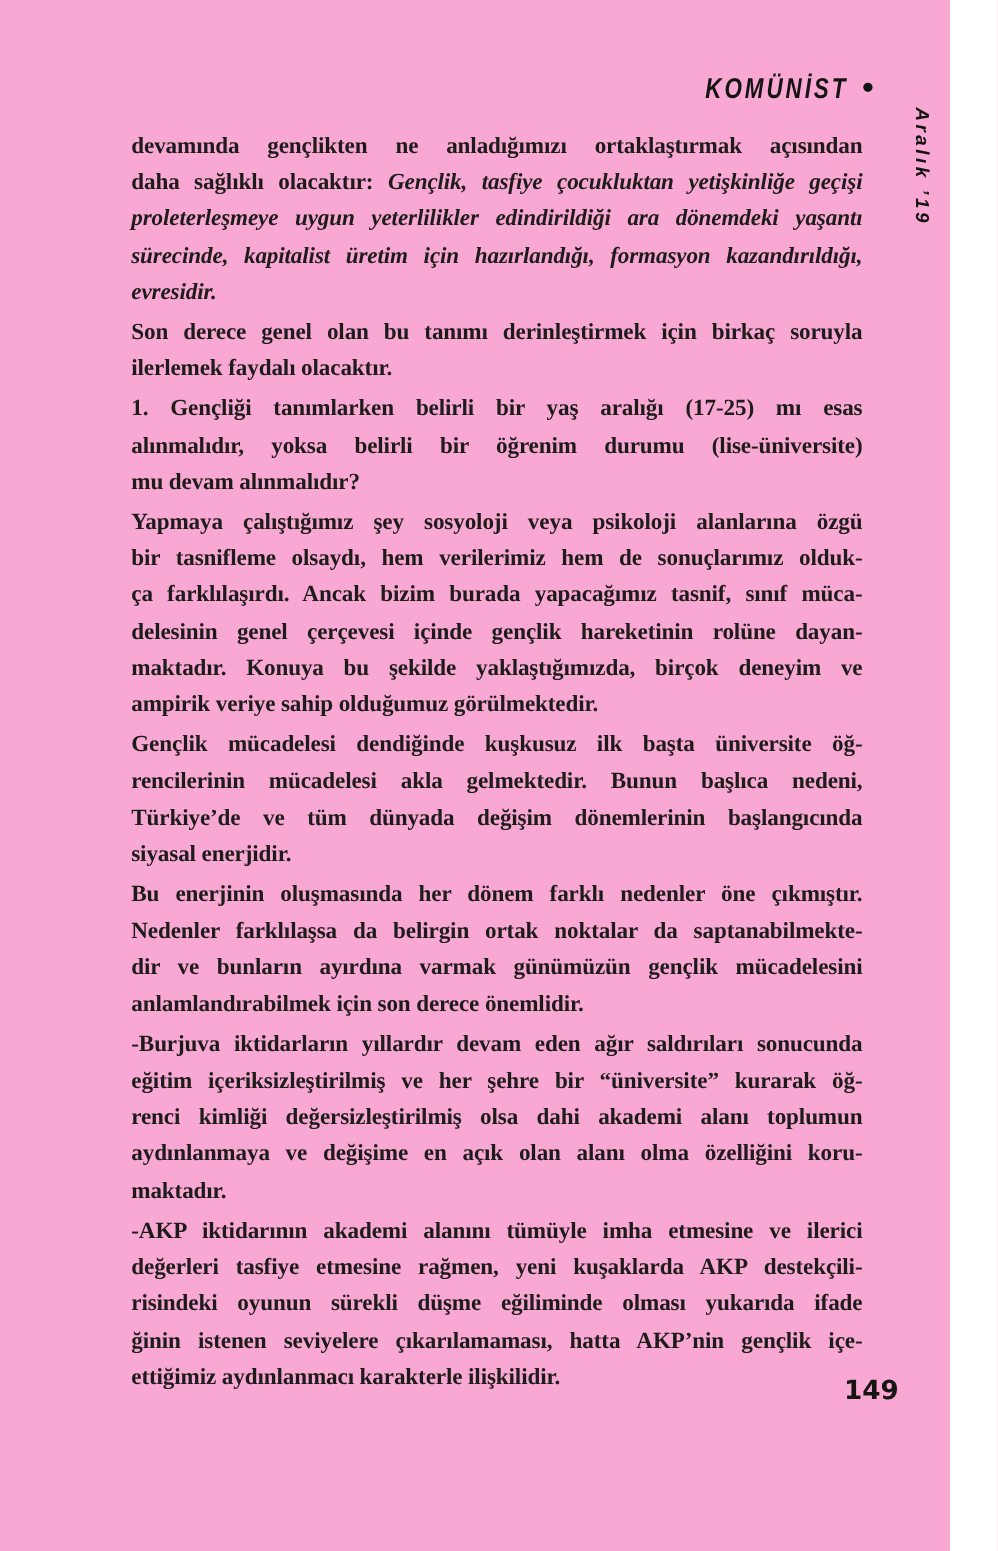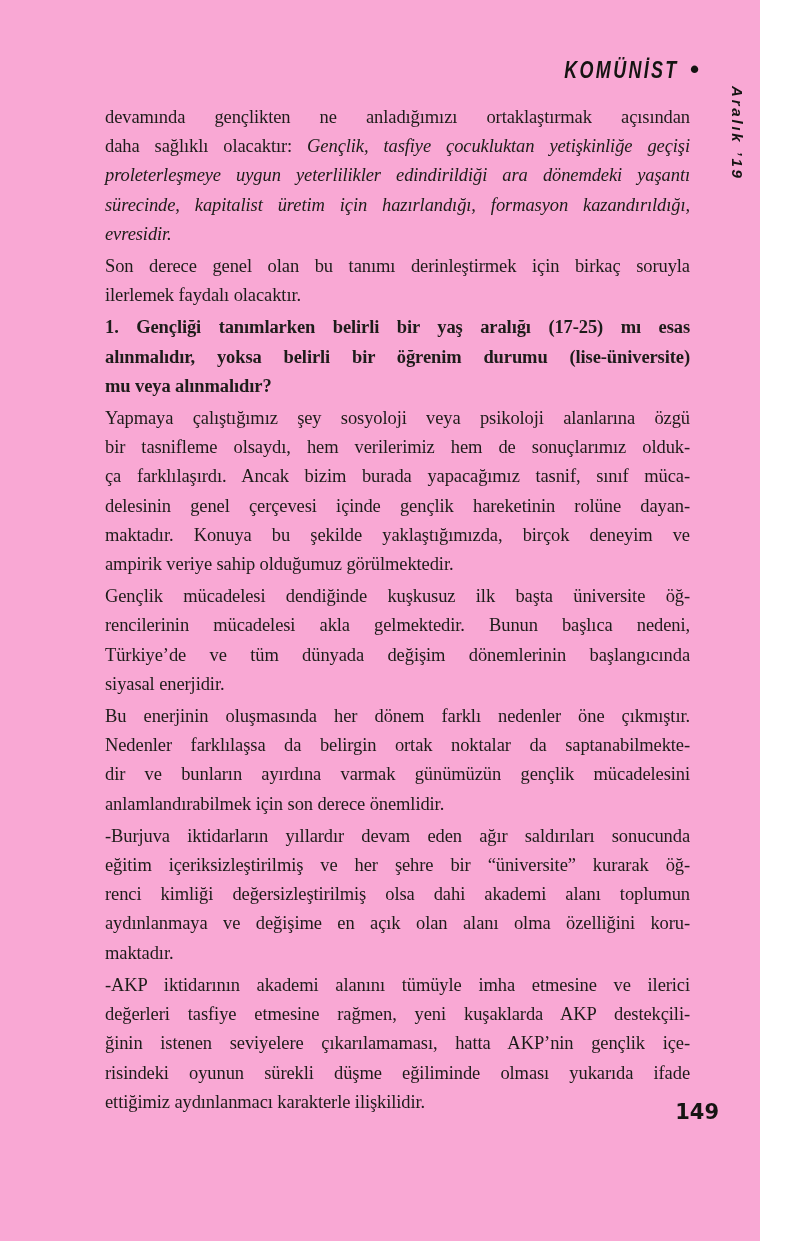--- a/index.html
+++ b/index.html
@@ -65,21 +65,21 @@
     position: absolute;
     left: 105px;
     top: 103px;
     width: 585px;
     font-size: 18.5px;
     line-height: 29.2px;
     letter-spacing: -0.1px;
   }
   .para { margin: 0 0 3px 0; }
   .para.heading { font-weight: bold; }
-  .line { text-align: left; }
+  .line { text-align: left; font-weight: bold; }
   .line.j {
     text-align: justify;
     text-align-last: justify;
   }
   .it { font-style: italic; }
 
   
   .page-number {
     position: absolute;
     top: 1100px;
@@ -111,21 +111,21 @@
         <div class="line j"><span class="it">sürecinde, kapitalist üretim için hazırlandığı, formasyon kazandırıldığı,</span></div>
         <div class="line"><span class="it">evresidir.</span></div>
       </div>
       <div class="para">
         <div class="line j"><span>Son derece genel olan bu tanımı derinleştirmek için birkaç soruyla</span></div>
         <div class="line"><span>ilerlemek faydalı olacaktır.</span></div>
       </div>
       <div class="para heading">
         <div class="line j"><span>1. Gençliği tanımlarken belirli bir yaş aralığı (17-25) mı esas</span></div>
         <div class="line j"><span>alınmalıdır, yoksa belirli bir öğrenim durumu (lise-üniversite)</span></div>
-        <div class="line"><span>mu veya alınmalıdır?</span></div>
+        <div class="line"><span>mu devam alınmalıdır?</span></div>
       </div>
       <div class="para">
         <div class="line j"><span>Yapmaya çalıştığımız şey sosyoloji veya psikoloji alanlarına özgü</span></div>
         <div class="line j"><span>bir tasnifleme olsaydı, hem verilerimiz hem de sonuçlarımız olduk-</span></div>
         <div class="line j"><span>ça farklılaşırdı. Ancak bizim burada yapacağımız tasnif, sınıf müca-</span></div>
         <div class="line j"><span>delesinin genel çerçevesi içinde gençlik hareketinin rolüne dayan-</span></div>
         <div class="line j"><span>maktadır. Konuya bu şekilde yaklaştığımızda, birçok deneyim ve</span></div>
         <div class="line"><span>ampirik veriye sahip olduğumuz görülmektedir.</span></div>
       </div>
       <div class="para">
@@ -143,21 +143,21 @@
       <div class="para">
         <div class="line j"><span>-Burjuva iktidarların yıllardır devam eden ağır saldırıları sonucunda</span></div>
         <div class="line j"><span>eğitim içeriksizleştirilmiş ve her şehre bir “üniversite” kurarak öğ-</span></div>
         <div class="line j"><span>renci kimliği değersizleştirilmiş olsa dahi akademi alanı toplumun</span></div>
         <div class="line j"><span>aydınlanmaya ve değişime en açık olan alanı olma özelliğini koru-</span></div>
         <div class="line"><span>maktadır.</span></div>
       </div>
       <div class="para">
         <div class="line j"><span>-AKP iktidarının akademi alanını tümüyle imha etmesine ve ilerici</span></div>
         <div class="line j"><span>değerleri tasfiye etmesine rağmen, yeni kuşaklarda AKP destekçili-</span></div>
+        <div class="line j"><span>risindeki oyunun sürekli düşme eğiliminde olması yukarıda ifade</span></div>
         <div class="line j"><span>ğinin istenen seviyelere çıkarılamaması, hatta AKP’nin gençlik içe-</span></div>
-        <div class="line j"><span>risindeki oyunun sürekli düşme eğiliminde olması yukarıda ifade</span></div>
         <div class="line"><span>ettiğimiz aydınlanmacı karakterle ilişkilidir.</span></div>
       </div>
     </div>
 
   <div class="page-number">149</div>
 
 </div>
 
 </body></html>

